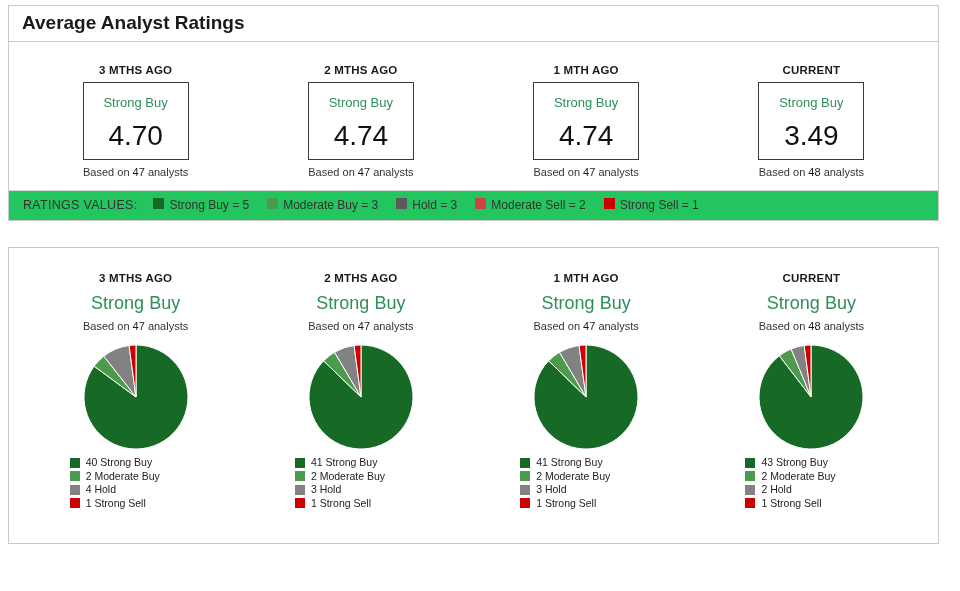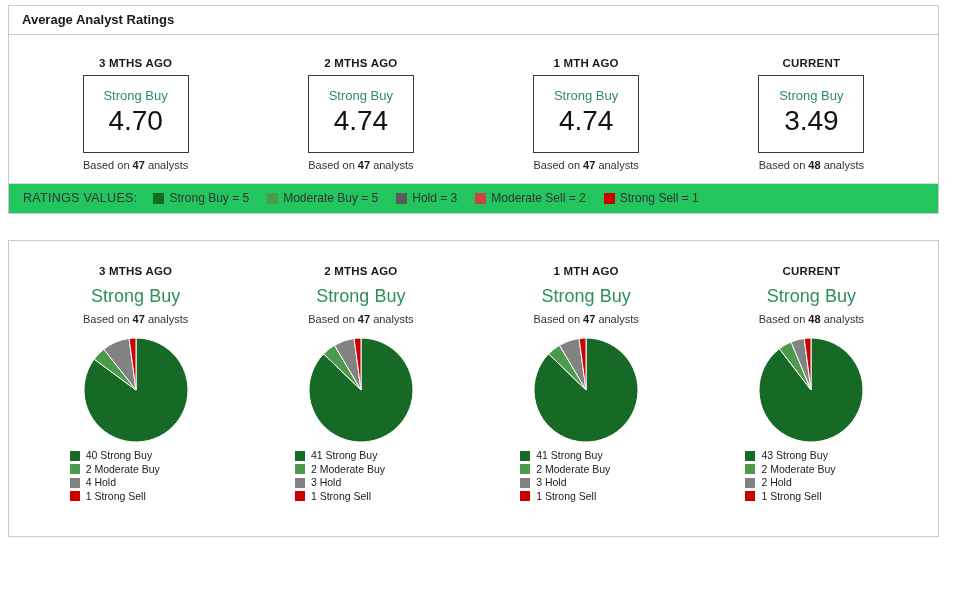--- a/index.html
+++ b/index.html
@@ -1,33 +1,33 @@
 <!DOCTYPE html>
 <html><head>
 <meta charset="utf-8">
 <style>
   html,body{margin:0;padding:0;background:#fff;}
   body{width:960px;height:591px;font-family:"Liberation Sans","DejaVu Sans",sans-serif;color:#1a1a1a;overflow:hidden;}
   .panel{margin-left:8px;width:931px;border:1px solid #c9c9c9;background:#fff;box-sizing:border-box;}
   .panel-1{margin-top:5px;}
   .panel-2{margin-top:26px;}
-  .panel-header{padding:6px 13px 7px;font-size:13px;font-weight:bold;color:#1a1a1a;border-bottom:1px solid #c9c9c9;}
+  .panel-header{padding:6px 13px 7px;font-size:19px;font-weight:bold;color:#1a1a1a;border-bottom:1px solid #c9c9c9;}
   
   .avg-body{display:flex;padding:22px 14px 12px;}
   .avg-col{flex:1;text-align:center;}
   .period{font-size:11.5px;font-weight:bold;color:#1a1a1a;letter-spacing:.2px;}
   .rating-box{width:106px;height:78px;border:1px solid #3a3a3a;margin:6px auto 6px;box-sizing:border-box;padding-top:12px;}
   .rating-sm{font-size:13px;color:#2f8e5b;}
-  .rating-value{font-size:28px;color:#111;margin-top:4px;line-height:1;}
+  .rating-value{font-size:28px;color:#111;margin-top:12px;line-height:1;}
   .based-on{font-size:11px;color:#333;}
-  .based-on b{font-weight:bold;color:#1a1a1a;}
+  .based-on b{font-weight:normal;color:#1a1a1a;}
   
   .values-bar{display:flex;align-items:center;background:#22c55e;border-top:1px solid #d9d9d9;padding:7px 14px 8px;}
   .values-label{font-size:12.5px;color:#333;margin-right:16px;letter-spacing:.3px;}
-  .vitem{display:flex;align-items:center;margin-right:18px;font-size:12px;color:#333;}
+  .vitem{display:flex;align-items:flex-start;margin-right:18px;font-size:12px;color:#333;}
   .swatch{width:11px;height:11px;margin-right:5px;display:inline-block;flex:none;}
   
   .breakdown-body{display:flex;padding:24px 14px 32px;}
   .pie-col{flex:1;text-align:center;}
   .rating-lg{font-size:18px;color:#2f8e5b;margin-top:9px;}
   .pie-col .based-on{margin-top:6px;}
   .pie-wrap{margin-top:12px;height:106px;}
   .pie-legend{width:132px;margin:7px auto 0;text-align:left;}
   .pl-row{display:flex;align-items:flex-end;margin-bottom:3px;font-size:10.5px;color:#222;line-height:10.5px;}
   .pl-swatch{width:10px;height:10px;margin-right:6px;flex:none;}
@@ -77,21 +77,21 @@
   <div class="values-bar">
     <span class="values-label">RATINGS VALUES:</span>
     <span style="display:flex;align-items:center;">
   <span class="vitem">
     <span class="swatch" style="background: rgb(23, 106, 37);"></span>
     <span>Strong Buy = 5</span>
   </span>
 
   <span class="vitem">
     <span class="swatch" style="background: rgb(76, 155, 76);"></span>
-    <span>Moderate Buy = 5</span>
+    <span>Moderate Buy = 3</span>
   </span>
 
   <span class="vitem">
     <span class="swatch" style="background: rgb(90, 90, 90);"></span>
     <span>Hold = 3</span>
   </span>
 
   <span class="vitem">
     <span class="swatch" style="background: rgb(204, 68, 68);"></span>
     <span>Moderate Sell = 2</span>

